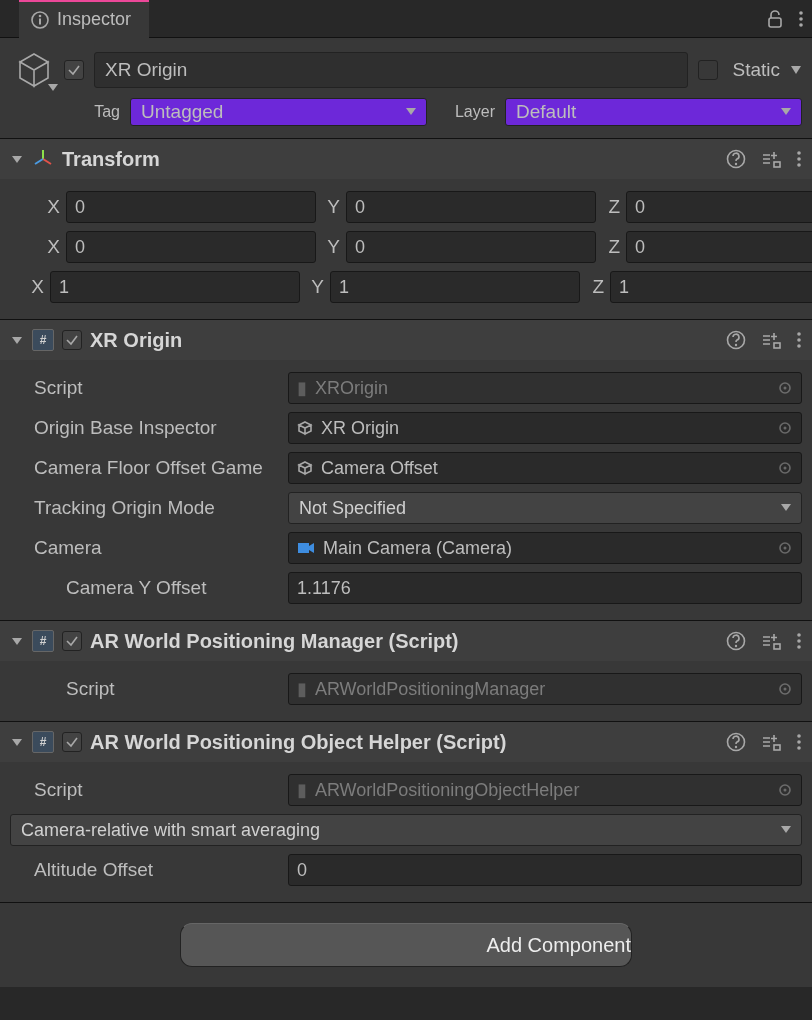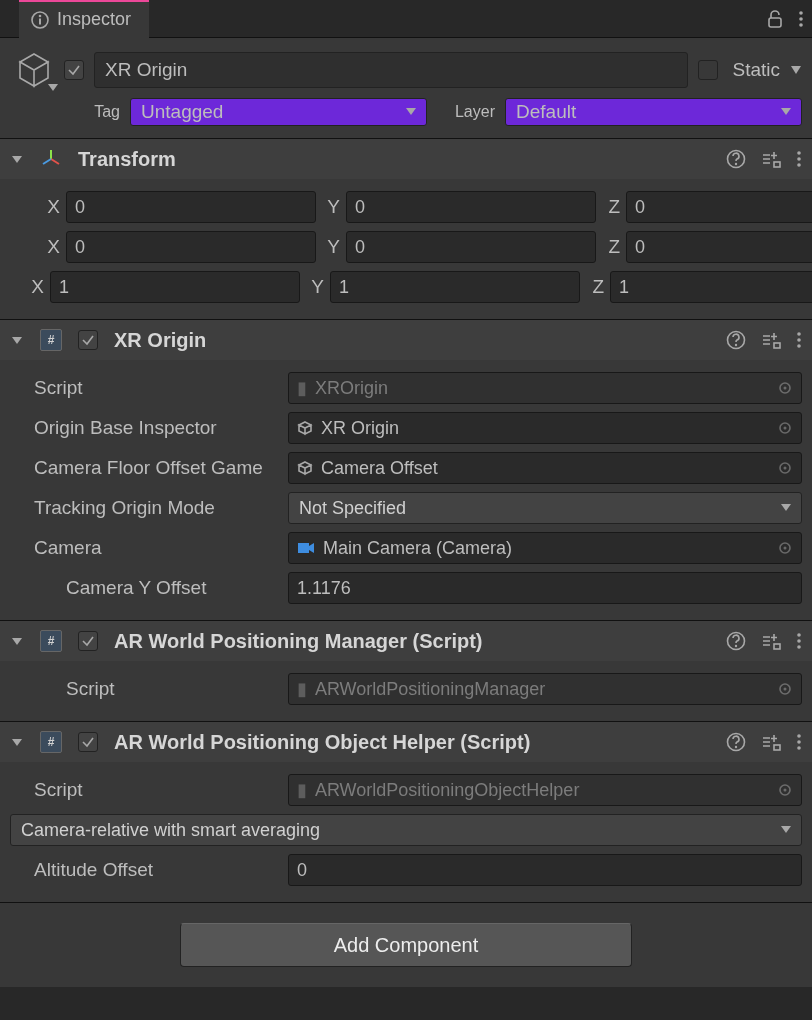--- a/index.html
+++ b/index.html
@@ -17,21 +17,21 @@
 .static-check { width:20px; height:20px; background:#383838; border:1px solid #222; border-radius:3px; }
 .static-label { font-size:19px; color:#bdbdbd; margin-left:4px; }
 
 .tag-layer { display:flex; align-items:center; padding:4px 10px 12px 80px; gap:10px; }
 .tl-label { color:#bdbdbd; font-size:16px; min-width:40px; text-align:right; }
 .tl-label.layer { min-width:58px; }
 .dd { flex:1; background:#6d28d9; border:1px solid #222; border-radius:3px; height:28px; display:flex; align-items:center; padding:0 10px; color:#bdbdbd; font-size:19px; position:relative; }
 .dd .caret { position:absolute; right:10px; }
 
 .comp { border-top:1px solid #111; }
-.comp-header { display:flex; align-items:center; height:40px; background:#3e3e3e; padding:0 10px; gap:16px;justify-content:flex-end; }
+.comp-header { display:flex; align-items:center; height:40px; background:#3e3e3e; padding:0 10px; gap:8px;justify-content:flex-end; }
 .foldout { width:14px; }
 .comp-title { color:#d6d6d6; font-size:20px; font-weight:bold; flex:1; }
 .comp-icons { display:flex; align-items:center; gap:14px; }
 
 .comp-body { background:#383838; padding:8px 10px 12px 10px; }
 .row { display:flex; align-items:center; height:40px; gap:8px; }
 .row .label { width:270px; color:#bdbdbd; font-size:19px; padding-left:24px; white-space:nowrap; overflow:hidden; }
 .row .label.indent { padding-left:56px; }
 .vec3 { flex:1; display:flex; align-items:center; gap:6px; }
 .axis { display:flex; align-items:center; gap:6px; flex:1; }
@@ -44,21 +44,21 @@
 .obj-field .target { margin-left:auto; opacity:0.5; }
 
 .dd-full { flex:1; background:#434343; border:1px solid #222; border-radius:3px; height:32px; display:flex; align-items:center; padding:0 10px; color:#d0d0d0; font-size:18px; position:relative; }
 .dd-full .caret { position:absolute; right:10px; }
 
 .checkbox { width:20px; height:20px; background:#434343; border:1px solid #222; border-radius:3px; display:flex; align-items:center; justify-content:center; }
 
 .script-icon { width:22px; height:22px; background:#3b4b5c; border:1px solid #666; border-radius:2px; display:flex; align-items:center; justify-content:center; color:#d0d0d0; font-size:12px; font-weight:bold; }
 
 .add-comp-wrap { padding:20px 180px 20px 180px; background:#383838; }
-.add-comp { width:100%; height:44px; background:#565656; border:1px solid #222; border-radius:4px; color:#ededed; font-size:20px; display:flex; align-items:center; justify-content:center; border-top-color:#666; }
+.add-comp { width:100%; height:44px; background:#565656; border:1px solid #222; border-radius:12px; color:#ededed; font-size:20px; display:flex; align-items:center; justify-content:flex-end; border-top-color:#666; }
 
 svg { display:block; }
 .icon-stroke { stroke:#a8a8a8; stroke-width:1.6; fill:none; }
 .icon-fill { fill:#a8a8a8; }
 </style>
 </head>
 <body>
 
 <div class="tabbar">
   <div class="tab">

